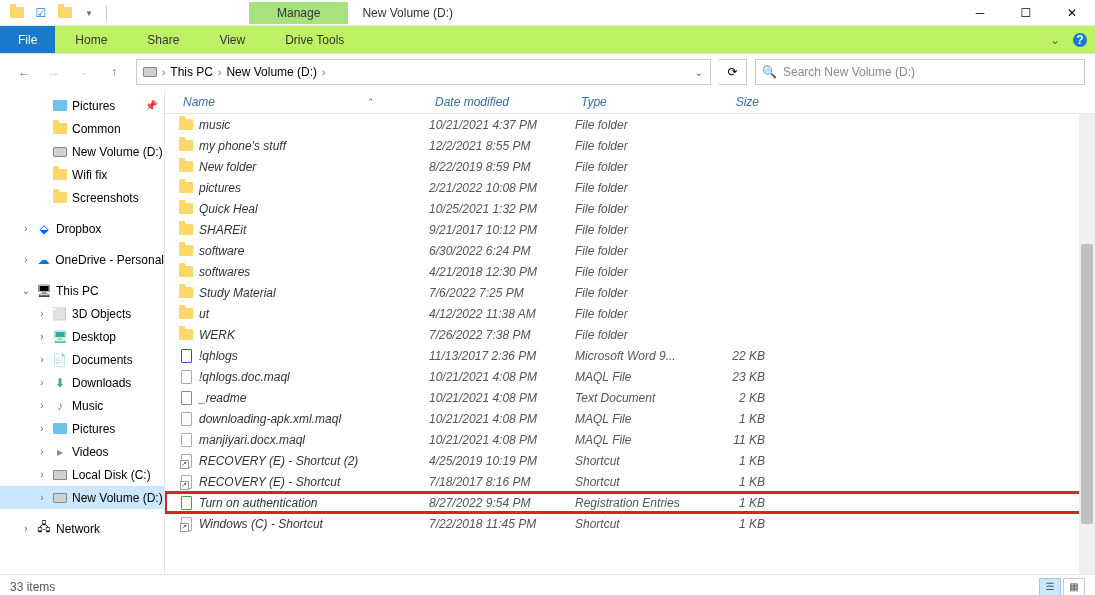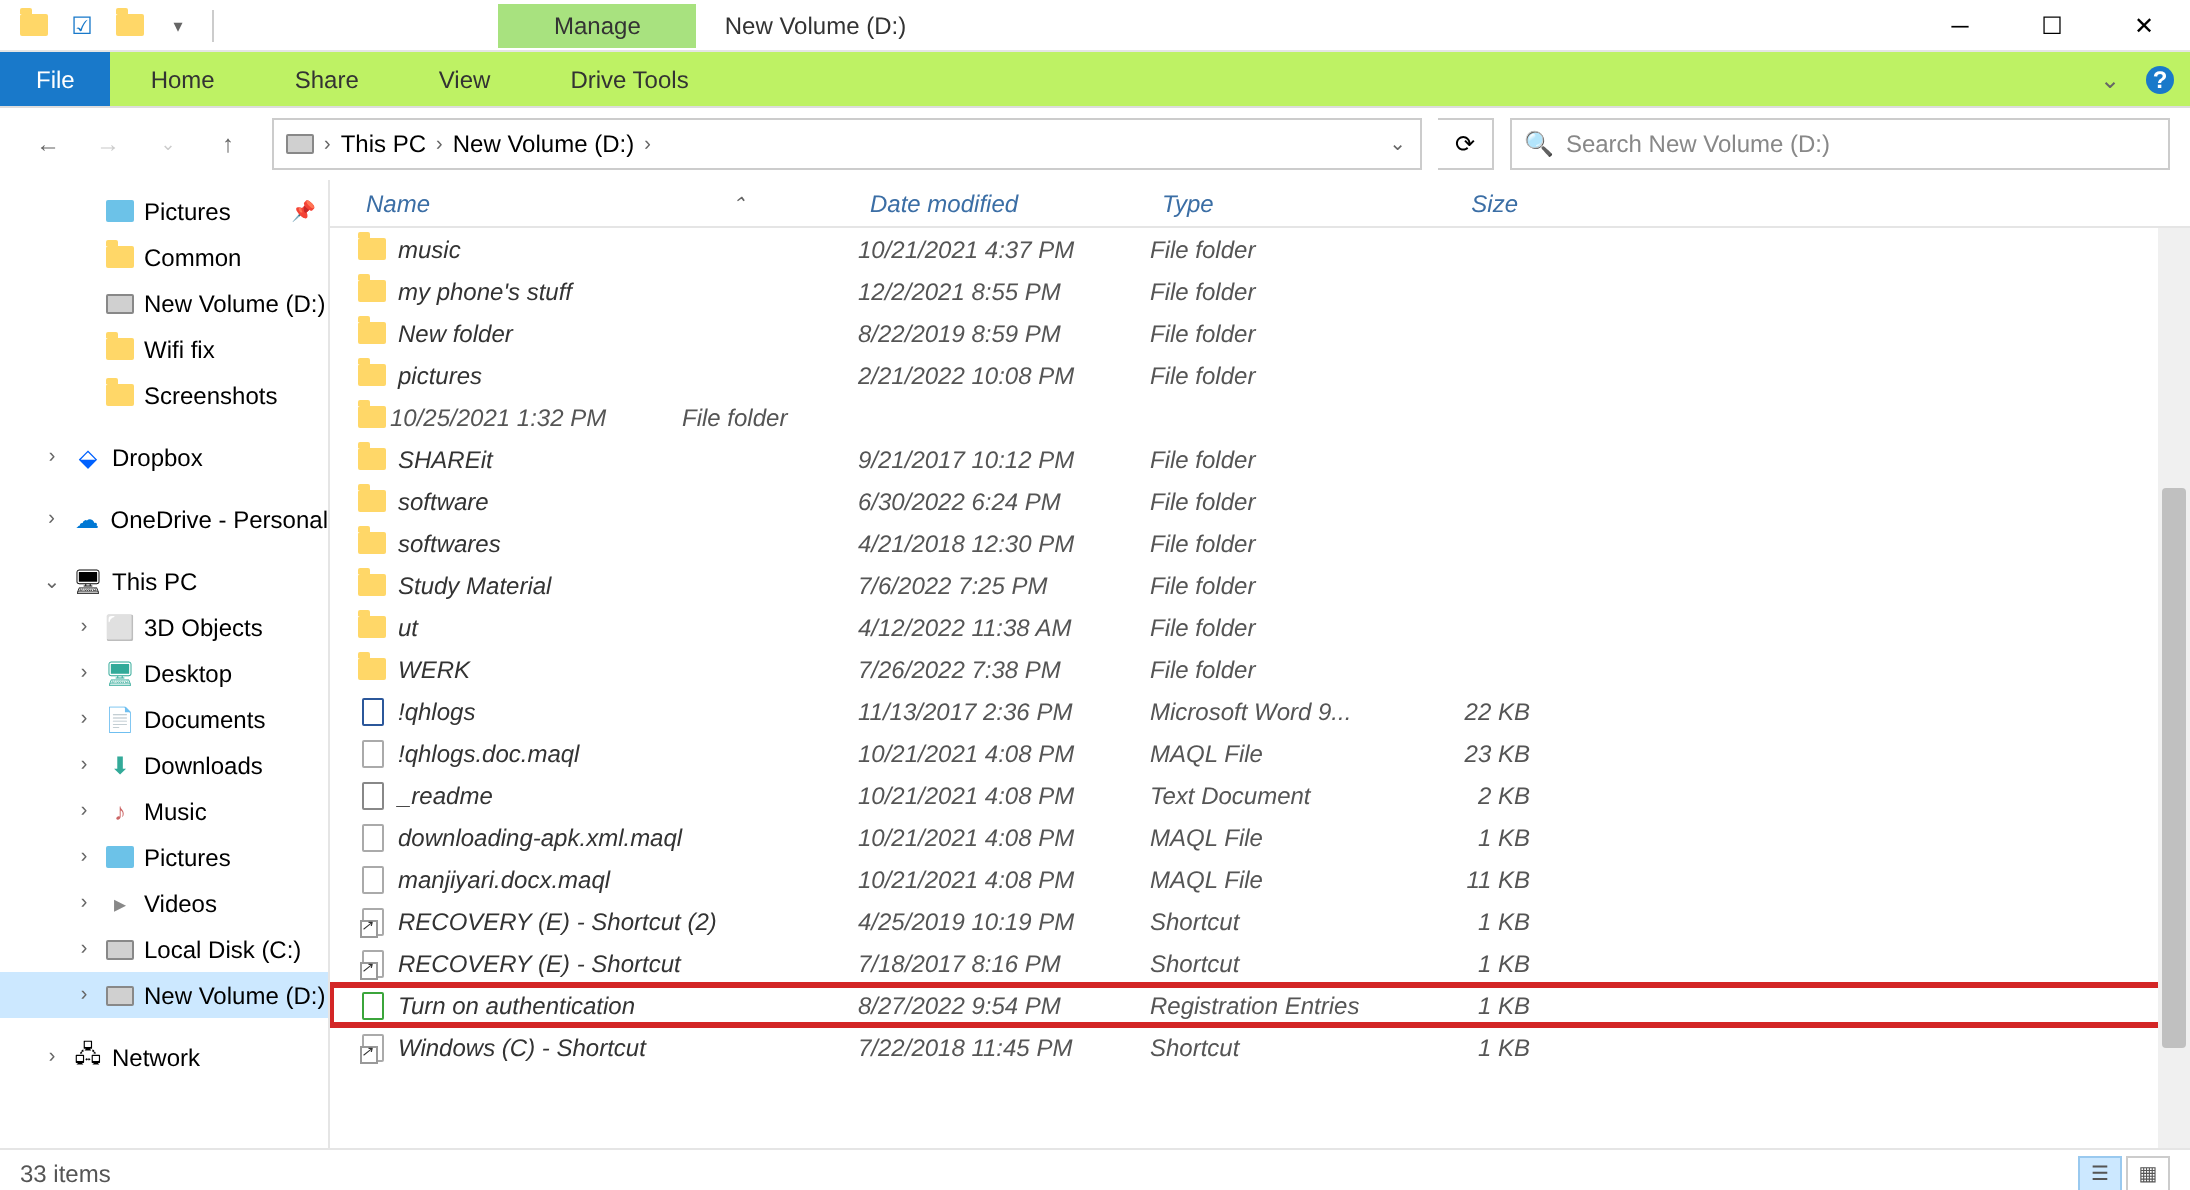--- a/index.html
+++ b/index.html
@@ -335,20 +335,21 @@
             </span>
     <span class="name">pictures</span>
     <span class="date">2/21/2022 10:08 PM</span>
     <span class="type">File folder</span>
     <span class="size"></span>
   </div>
           <div class="row ">
     <span class="icon">
               <span class="folder-ic"></span>
             </span>
+    <span class="name">Quick Heal</span>
     <span class="date">10/25/2021 1:32 PM</span>
     <span class="type">File folder</span>
     <span class="size"></span>
   </div>
           <div class="row ">
     <span class="icon">
               <span class="folder-ic"></span>
             </span>
     <span class="name">SHAREit</span>
     <span class="date">9/21/2017 10:12 PM</span>

